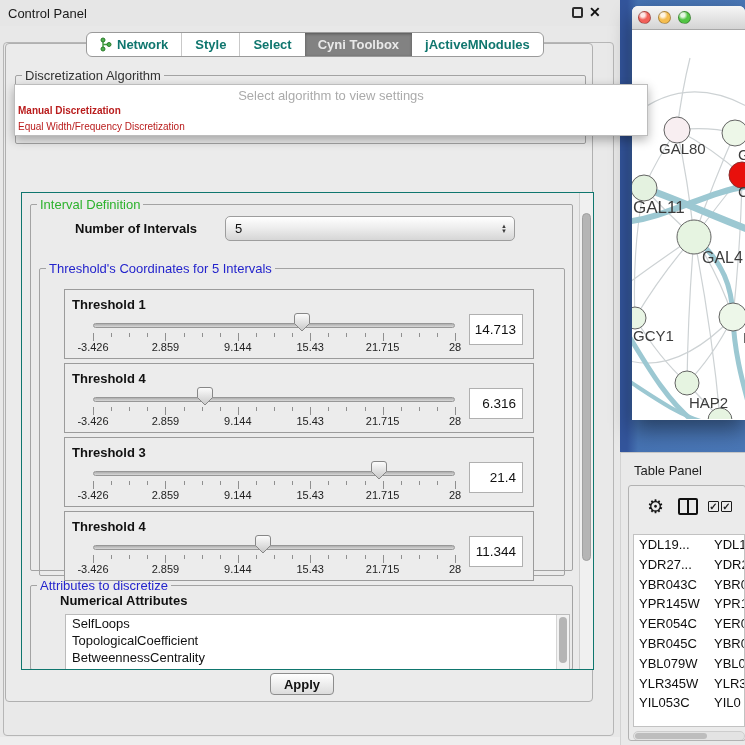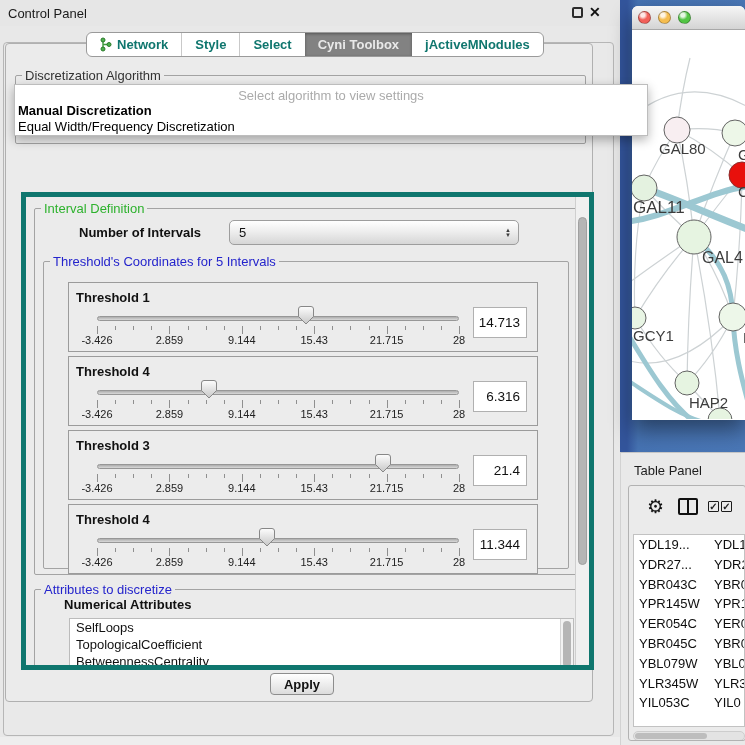--- a/index.html
+++ b/index.html
@@ -37,26 +37,26 @@
     background:linear-gradient(#ffffff,#ececec 50%,#d6d6d6); border:1px solid #9d9d9d; border-radius:5px;
     font-size:13px; color:#111; }
   .combo-arrows { position:absolute; right:7px; top:50%; transform:translateY(-50%);
     display:flex; flex-direction:column; align-items:center; color:#3c3c3c; font-size:6px; line-height:5px; }
   .focus-ring { box-shadow:0 0 0 3px rgba(96,160,220,.75); }
 
   
   .algo-popup { position:absolute; left:8px; top:40px; width:634px; height:52px; background:#fff;
     border:1px solid #bdbdbd; box-shadow:0 4px 10px rgba(0,0,0,.3); z-index:6; }
   .popup-hint { margin-top:3px; text-align:center; color:#ababab; font-size:13px; }
-  .popup-item { padding-left:3px; font-size:13px; color:#000000; line-height:16px; }
+  .popup-item { padding-left:3px; font-size:10px; color:#b91c1c; line-height:16px; }
   .popup-item.bold { font-weight:bold; }
 
   
   .scrollpane { position:absolute; left:15px; top:148px; width:573px; height:478px;
-    border:5px solid #0f766e; background:#ebebeb; overflow:hidden; }
+    border:1px solid #0f766e; background:#ebebeb; overflow:hidden; }
   .v-scrollbar { position:absolute; right:0; top:0; width:14px; height:476px; background:#f0f0f0; border-left:1px solid #cfcfcf; }
   .v-thumb { position:absolute; left:2px; top:20px; width:9px; height:348px; background:#b5b5b5; border:1px solid #a0a0a0; border-radius:5px; }
 
   .noi-label { position:absolute; left:53px; top:28px; font-weight:bold; }
 
   .thr-box { position:absolute; left:24px; width:470px; height:70px; border:1px solid #9b9b9b; background:#ececec; }
   .thr-label { position:absolute; left:7px; top:7px; font-weight:bold; font-size:13px; }
   .thr-track { position:absolute; left:28px; top:33px; width:362px; height:5px;
     background:linear-gradient(#adadad,#d9d9d9); border:1px solid #979797; border-radius:3px; }
   .thr-thumb { position:absolute; top:23px; width:16px; height:19px; }
@@ -158,21 +158,21 @@
         </fieldset>
         <span class="noi-label">Number of Intervals</span>
         <div class="aqua-combo" style="left:203px; top:23px; width:290px; height:25px;">
           <span>5</span>
           <span class="combo-arrows">
               <span>▲</span>
               <span>▼</span>
             </span>
         </div>
 
-        <fieldset id="fs-thresholds" style="left:17px; top:57px; width:526px; height:315px;">
+        <fieldset id="fs-thresholds" style="left:17px; top:68px; width:526px; height:315px;">
           <legend class="legend-blue">Threshold's Coordinates for 5 Intervals</legend>
         <div class="thr-box" style="top: 13px;">
               <div class="thr-label">Threshold 1</div>
               <div class="thr-track"></div>
               <div class="tick" style="left: 28px; top: 43px; height: 8px;"></div>
               <div class="tick" style="left: 46.1px; top: 43px; height: 4px;"></div>
               <div class="tick" style="left: 64.2px; top: 43px; height: 4px;"></div>
               <div class="tick" style="left: 82.3px; top: 43px; height: 4px;"></div>
               <div class="tick" style="left: 100.4px; top: 43px; height: 8px;"></div>
               <div class="tick" style="left: 118.5px; top: 43px; height: 4px;"></div>

